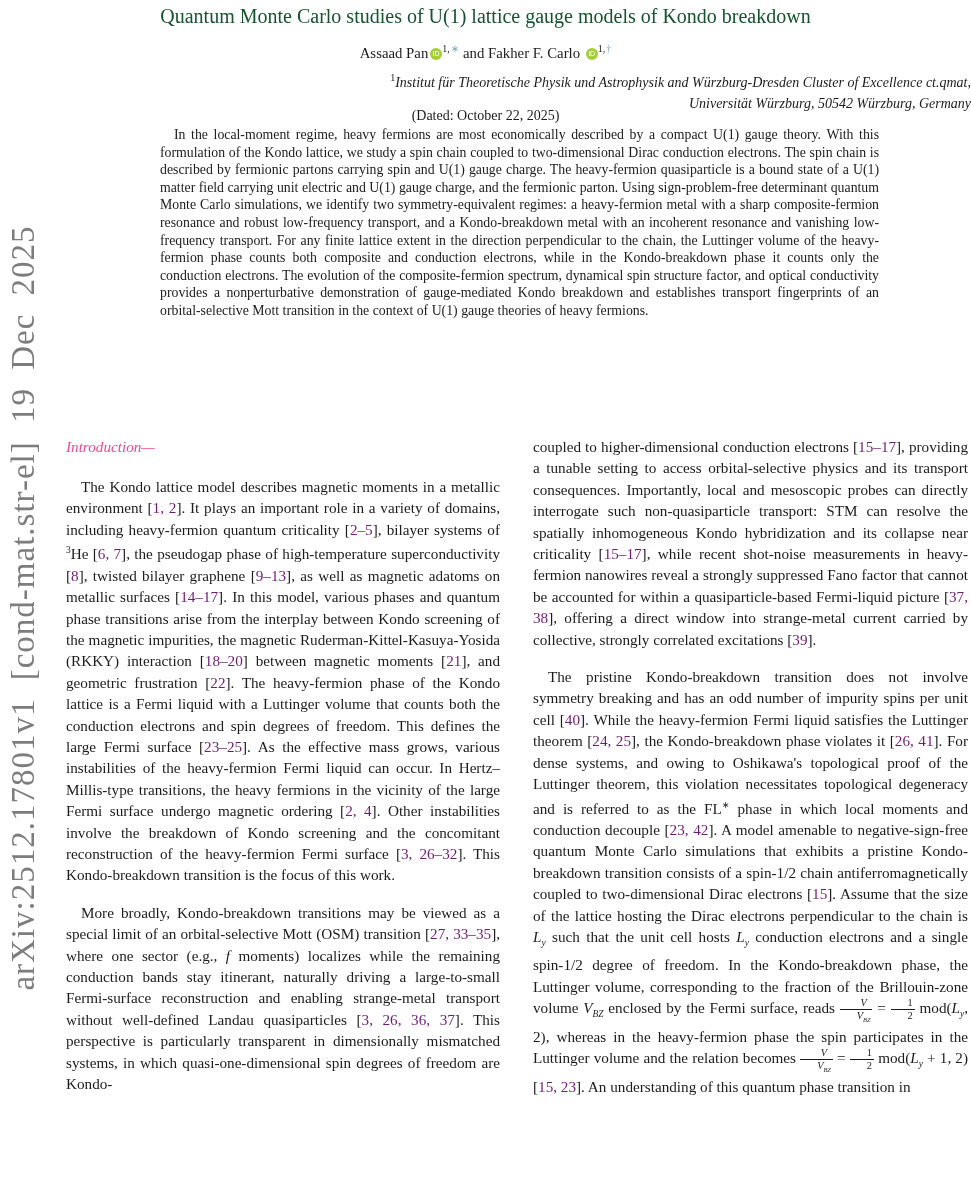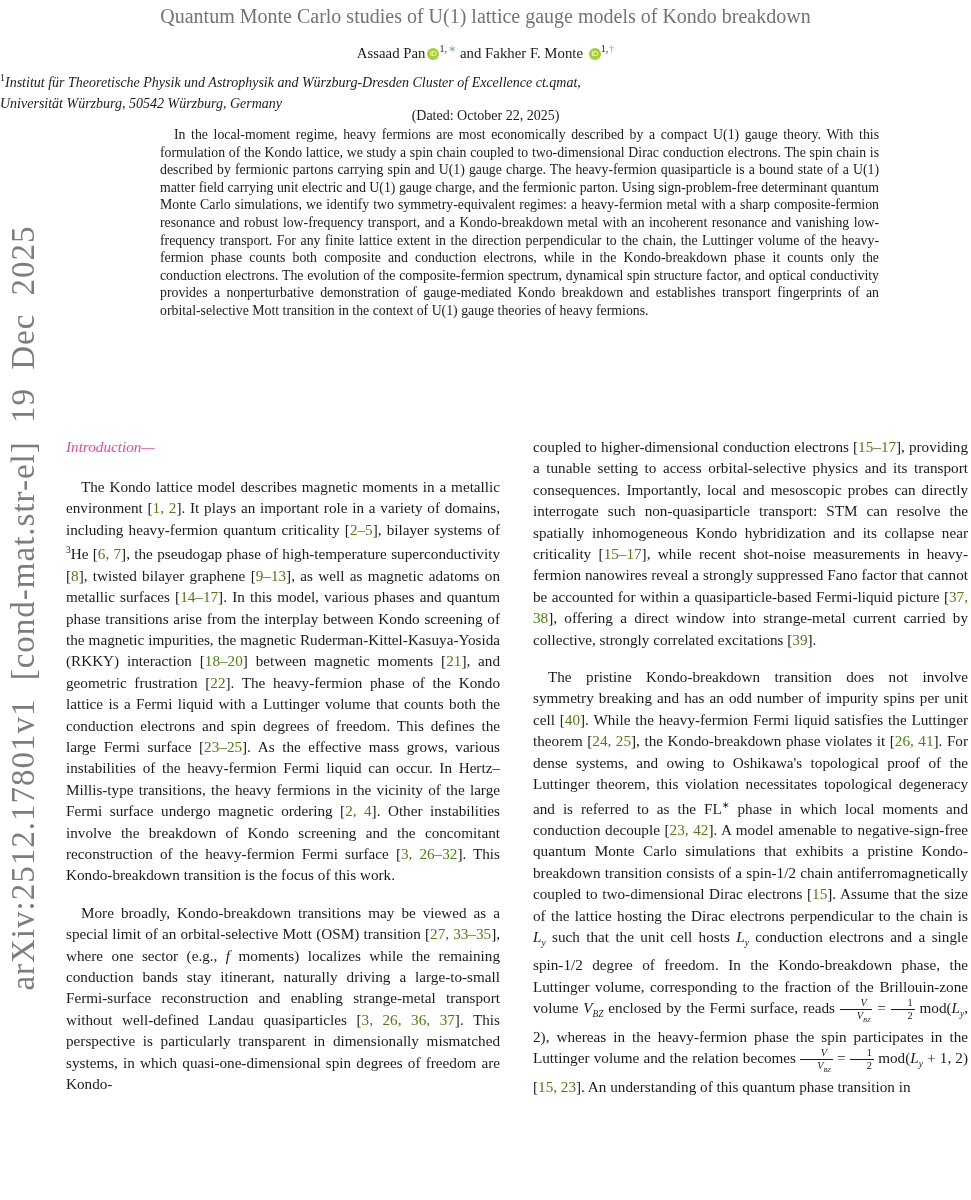--- a/index.html
+++ b/index.html
@@ -20,38 +20,38 @@
     transform-origin:0 0;
     font-size:33px;
     letter-spacing:1px;
     word-spacing:9px;
     color:#7d7d7d;
     text-align:center;
     white-space:nowrap;
   }
   .title{
     position:absolute;top:5px;left:0;width:100%;
-    text-align:center;font-size:20px;font-weight:normal;margin:0;color:#737373;
+    text-align:center;font-size:20px;font-weight:normal;margin:0;color:#14532d;
   }
   .authors{
     position:absolute;top:43px;left:0;width:100%;
     text-align:center;font-size:14.8px;
   }
   .authors sup{font-size:10px;}
   .mark{color:#7ba3c9;margin-left:1px;}
   .orcid{
     display:inline-block;width:12px;height:12px;border-radius:50%;
     background:#a6ce39;color:#ffffff;
     font-family:"Liberation Sans",sans-serif;font-style:normal;
     font-size:7px;line-height:12px;text-align:center;
     vertical-align:2px;margin-left:2px;
   }
   .affil{
     position:absolute;top:67px;left:0;width:100%;
-    text-align:left;font-style:italic;font-size:14px;line-height:21px;
+    text-align:right;font-style:italic;font-size:14px;line-height:21px;
   }
   .affil sup{font-size:10px;font-style:normal;}
   .date{
     position:absolute;top:108px;left:0;width:100%;
     text-align:center;font-size:14px;
   }
   .abstract{
     position:absolute;top:126px;left:160px;width:719px;
     text-align:justify;font-size:13.8px;line-height:17.6px;
     text-indent:14px;
@@ -62,41 +62,41 @@
   .col p{
     margin:0 0 16px 0;
     text-align:justify;
     font-size:15.2px;line-height:21.4px;
   }
   .col p.indent{text-indent:15px;}
   .sec-head{
     font-style:italic;color:#ec4899;
     font-size:15.2px;line-height:21px;margin:0 0 19px 0;
   }
-  .cite{color:#4d7c0f;}
+  .cite{color:#701a75;}
   sub{font-style:italic;font-size:0.62em;}
   sup{font-size:0.62em;}
   .frac{
     display:inline-block;text-align:center;vertical-align:-0.55em;
     font-size:0.68em;line-height:1.12;
   }
   .frac .fnum{display:block;border-bottom:1px solid #1b1b1b;padding:0 2px;}
   .frac .fden{display:block;padding:0 2px;}
 </style>
 </head>
 <body>
 
 <div class="page">
 
   <div class="arxiv-side">arXiv:2512.17801v1 [cond-mat.str-el] 19 Dec 2025</div>
 
   <h1 class="title">Quantum Monte Carlo studies of U(1) lattice gauge models of Kondo breakdown</h1>
 
   <div class="authors">
-    <span>Assaad Pan</span><span class="orcid">iD</span><sup><span>1,</span><span class="mark">∗</span></sup><span> and </span><span>Fakher F. Monte</span> <span class="orcid">iD</span><sup><span>1,</span><span class="mark">†</span></sup>
+    <span>Assaad Pan</span><span class="orcid">iD</span><sup><span>1,</span><span class="mark">∗</span></sup><span> and </span><span>Fakher F. Carlo</span> <span class="orcid">iD</span><sup><span>1,</span><span class="mark">†</span></sup>
   </div>
 
   <div class="affil">
     <sup>1</sup><span>Institut für Theoretische Physik und Astrophysik and Würzburg-Dresden Cluster of Excellence ct.qmat,</span><br>
     <span>Universität Würzburg, 50542 Würzburg, Germany</span>
   </div>
 
   <div class="date">(Dated: October 22, 2025)</div>
 
   <div class="abstract">In the local-moment regime, heavy fermions are most economically described by a compact U(1) gauge theory. With this formulation of the Kondo lattice, we study a spin chain coupled to two-dimensional Dirac conduction electrons. The spin chain is described by fermionic partons carrying spin and U(1) gauge charge. The heavy-fermion quasiparticle is a bound state of a U(1) matter field carrying unit electric and U(1) gauge charge, and the fermionic parton. Using sign-problem-free determinant quantum Monte Carlo simulations, we identify two symmetry-equivalent regimes: a heavy-fermion metal with a sharp composite-fermion resonance and robust low-frequency transport, and a Kondo-breakdown metal with an incoherent resonance and vanishing low-frequency transport. For any finite lattice extent in the direction perpendicular to the chain, the Luttinger volume of the heavy-fermion phase counts both composite and conduction electrons, while in the Kondo-breakdown phase it counts only the conduction electrons. The evolution of the composite-fermion spectrum, dynamical spin structure factor, and optical conductivity provides a nonperturbative demonstration of gauge-mediated Kondo breakdown and establishes transport fingerprints of an orbital-selective Mott transition in the context of U(1) gauge theories of heavy fermions.</div>

